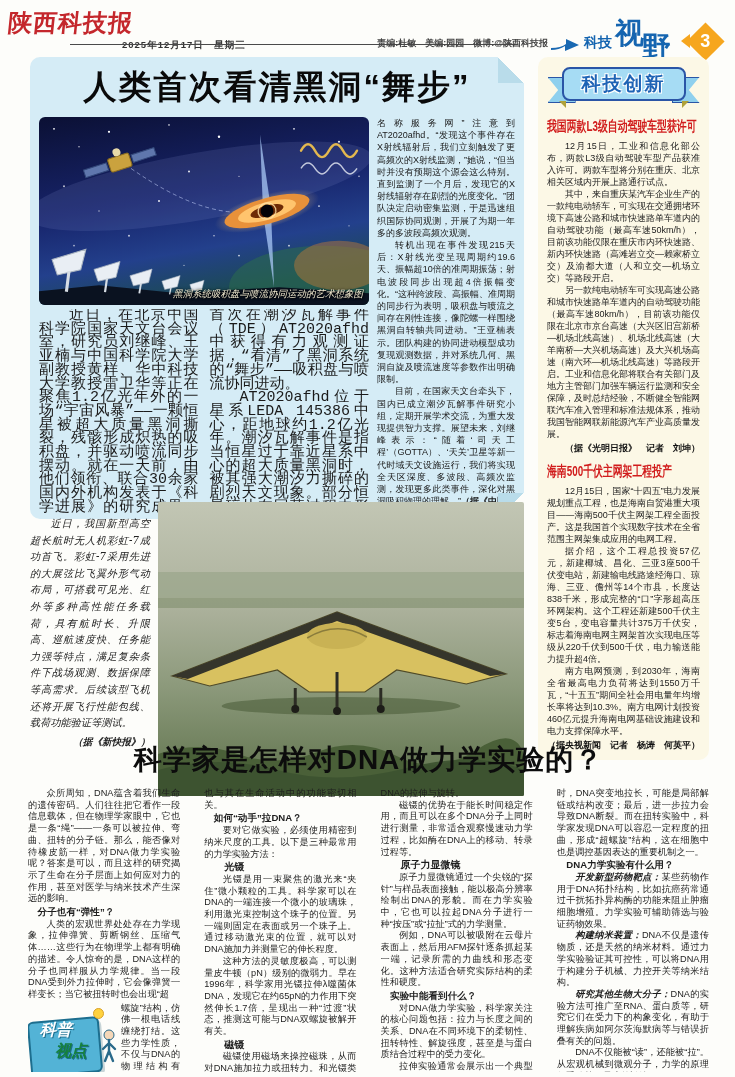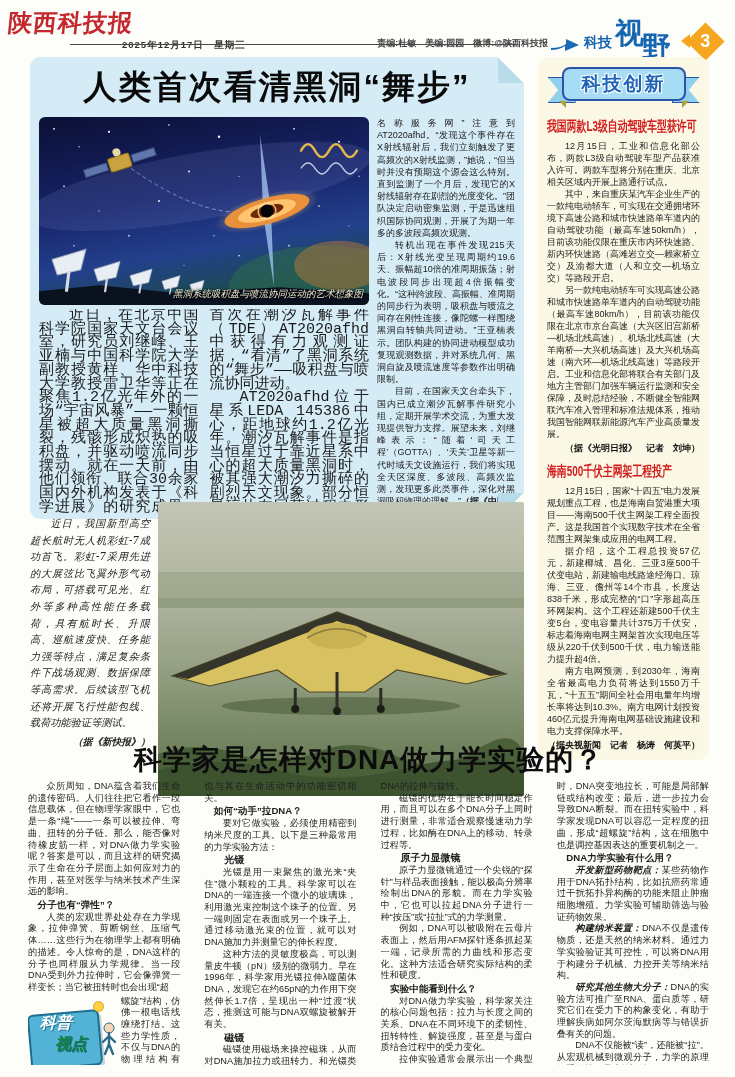--- a/index.html
+++ b/index.html
@@ -58,21 +58,21 @@
   .drone-section { position:absolute; left:30px; top:502px; width:494px; height:294px; display:flex; gap:8px; }
   .drone-text { flex:0 0 120px; width:120px; padding-top:14px; font-family:"DejaVu Serif",serif; font-style:italic; font-size:10.2px; line-height:16.6px; text-align:justify; color:#222; }
   .drone-text p { text-indent:2em; }
   .drone-attr { text-indent:0 !important; text-align:right; font-weight:bold; font-size:9.6px; margin-top:2px; }
   .drone-photo { flex:1; position:relative; overflow:hidden; border-radius:2px; }
   .drone-photo svg { display:block; width:100%; height:100%; }
 
   
   .dna-section { position:absolute; left:28px; top:741px; width:681px; height:336px; }
   .dna-title { text-align:center; font-size:28px; font-weight:900; color:#0c0c0c; letter-spacing:1px; }
-  .dna-cols { display:flex; gap:24px; margin-top:2px; height:284px; overflow:hidden; }
+  .dna-cols { display:flex; gap:24px; margin-top:9px; height:284px; overflow:hidden; }
   .dna-col { flex:1; font-size:9.2px; line-height:11.7px; text-align:justify; color:#1d1d1d; overflow:hidden; }
   .dna-col p { text-indent:2em; }
   .dna-h { font-weight:800; font-size:9.6px; text-indent:1em; margin:1px 0; }
   .dna-sub { font-weight:800; font-size:10px; text-indent:2em; margin:1px 0; }
   .lead { font-weight:800; font-style:italic; }
 
   
   .kepu-row { display:flex; gap:5px; margin-top:2px; }
   .kepu-row p { flex:1; }
   .kepu-badge { position:relative; flex:0 0 88px; width:88px; height:80px; }

